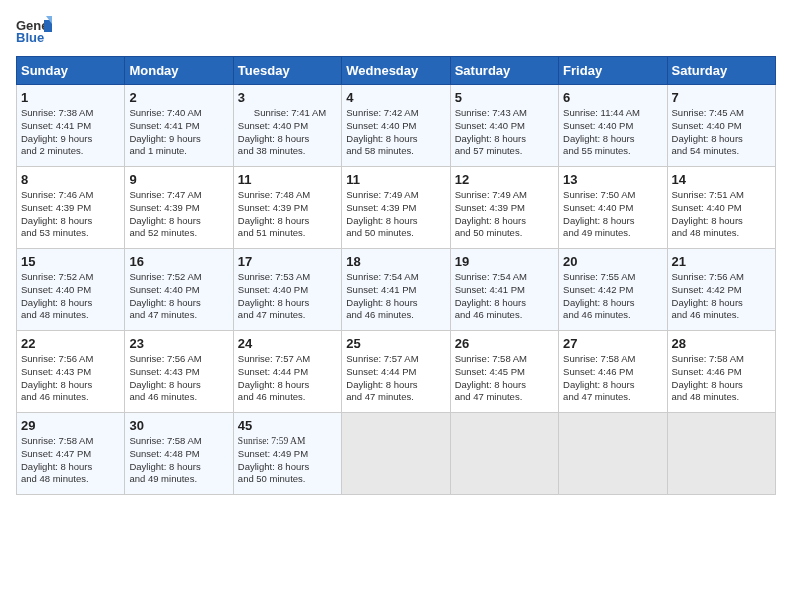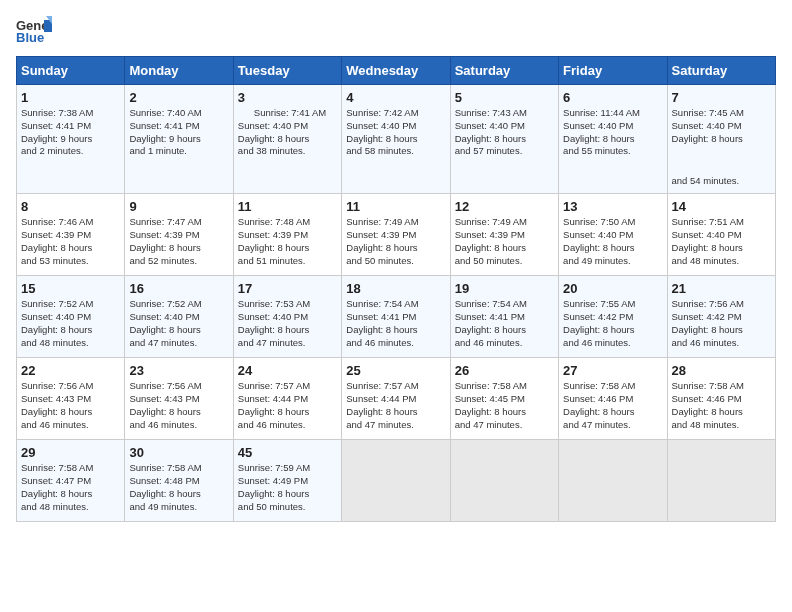--- a/index.html
+++ b/index.html
@@ -151,21 +151,21 @@
           <div style="line-height: 1.35;">Sunrise: 11:44 AM</div>
           <div style="line-height: 1.35;">Sunset: 4:40 PM</div>
           <div style="line-height: 1.35;">Daylight: 8 hours</div>
           <div style="line-height: 1.35;">and 55 minutes.</div>
         </td>
         <td>
           <span class="day-num">7</span>
           <div style="line-height: 1.35;">Sunrise: 7:45 AM</div>
           <div style="line-height: 1.35;">Sunset: 4:40 PM</div>
           <div style="line-height: 1.35;">Daylight: 8 hours</div>
-          <div style="line-height: 1.35; margin-top: 30px;">and 54 minutes.</div>
+          <div style="line-height: 1.35;">and 54 minutes.</div>
         </td>
       </tr>
       <tr>
         <td>
           <span class="day-num">8</span>
           <div style="line-height: 1.35;">Sunrise: 7:46 AM</div>
           <div style="line-height: 1.35;">Sunset: 4:39 PM</div>
           <div style="line-height: 1.35;">Daylight: 8 hours</div>
           <div style="line-height: 1.35;">and 53 minutes.</div>
         </td>
@@ -324,21 +324,21 @@
         </td>
         <td>
           <span class="day-num">30</span>
           <div style="line-height: 1.35;">Sunrise: 7:58 AM</div>
           <div style="line-height: 1.35;">Sunset: 4:48 PM</div>
           <div style="line-height: 1.35;">Daylight: 8 hours</div>
           <div style="line-height: 1.35;">and 49 minutes.</div>
         </td>
         <td>
           <span class="day-num">45</span>
-          <div style="line-height: 1.35;">Sunrise: 7:59 AM</div>
+          <div style="line-height: 1.35; font-family: Liberation Serif, serif;">Sunrise: 7:59 AM</div>
           <div style="line-height: 1.35;">Sunset: 4:49 PM</div>
           <div style="line-height: 1.35;">Daylight: 8 hours</div>
           <div style="line-height: 1.35;">and 50 minutes.</div>
         </td>
         <td style="background: rgb(232, 232, 232);"></td>
         <td style="background: rgb(232, 232, 232);"></td>
         <td style="background: rgb(232, 232, 232);"></td>
         <td style="background: rgb(232, 232, 232);"></td>
       </tr>
     </tbody>

